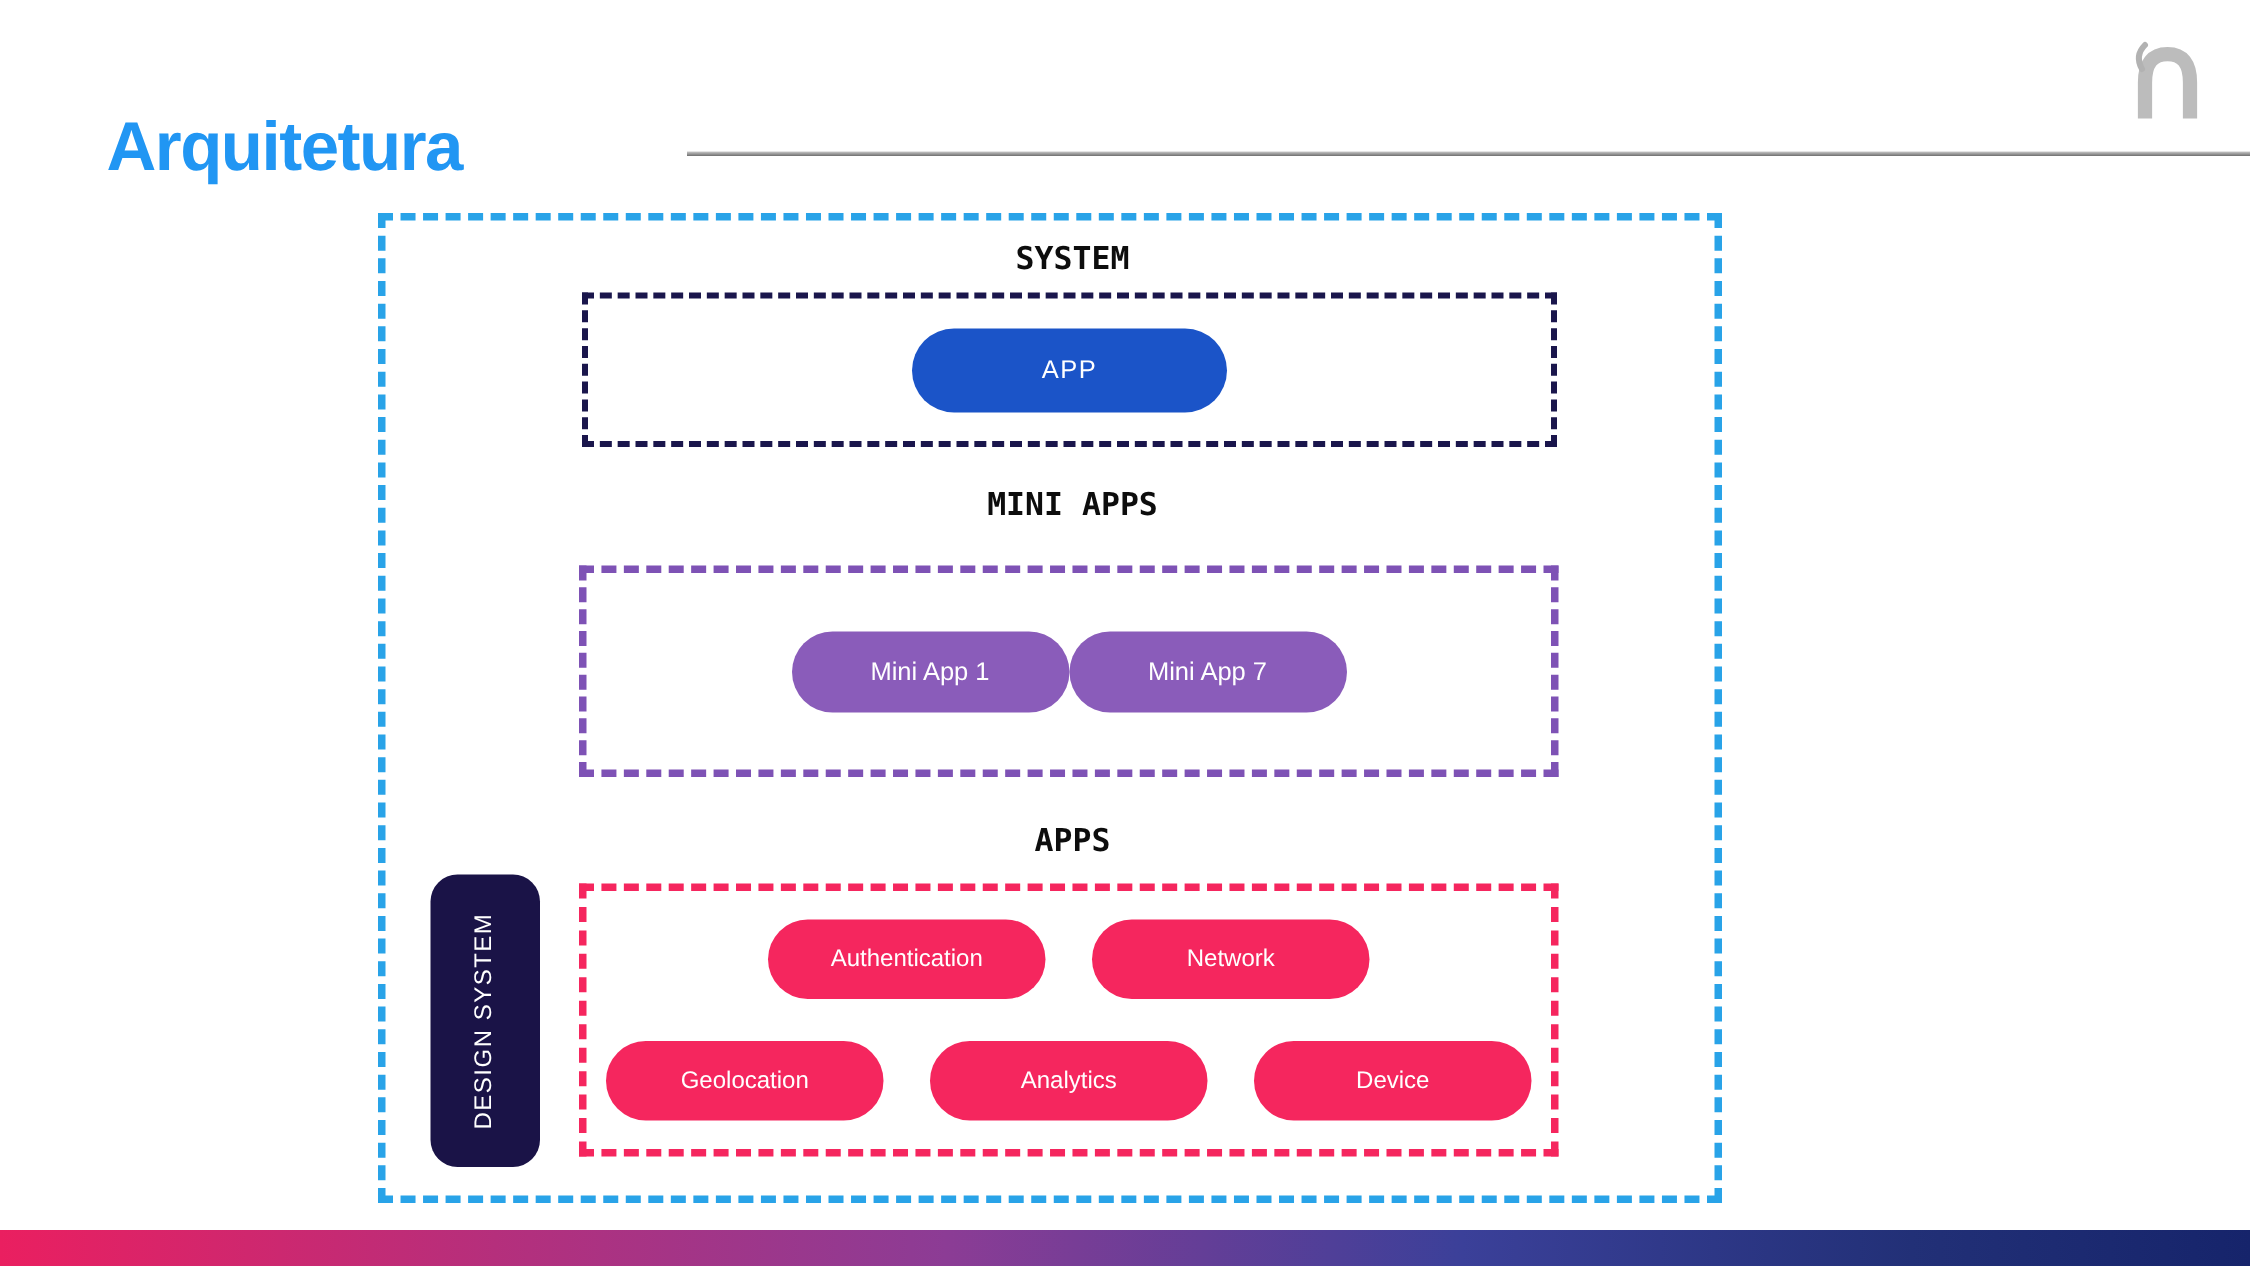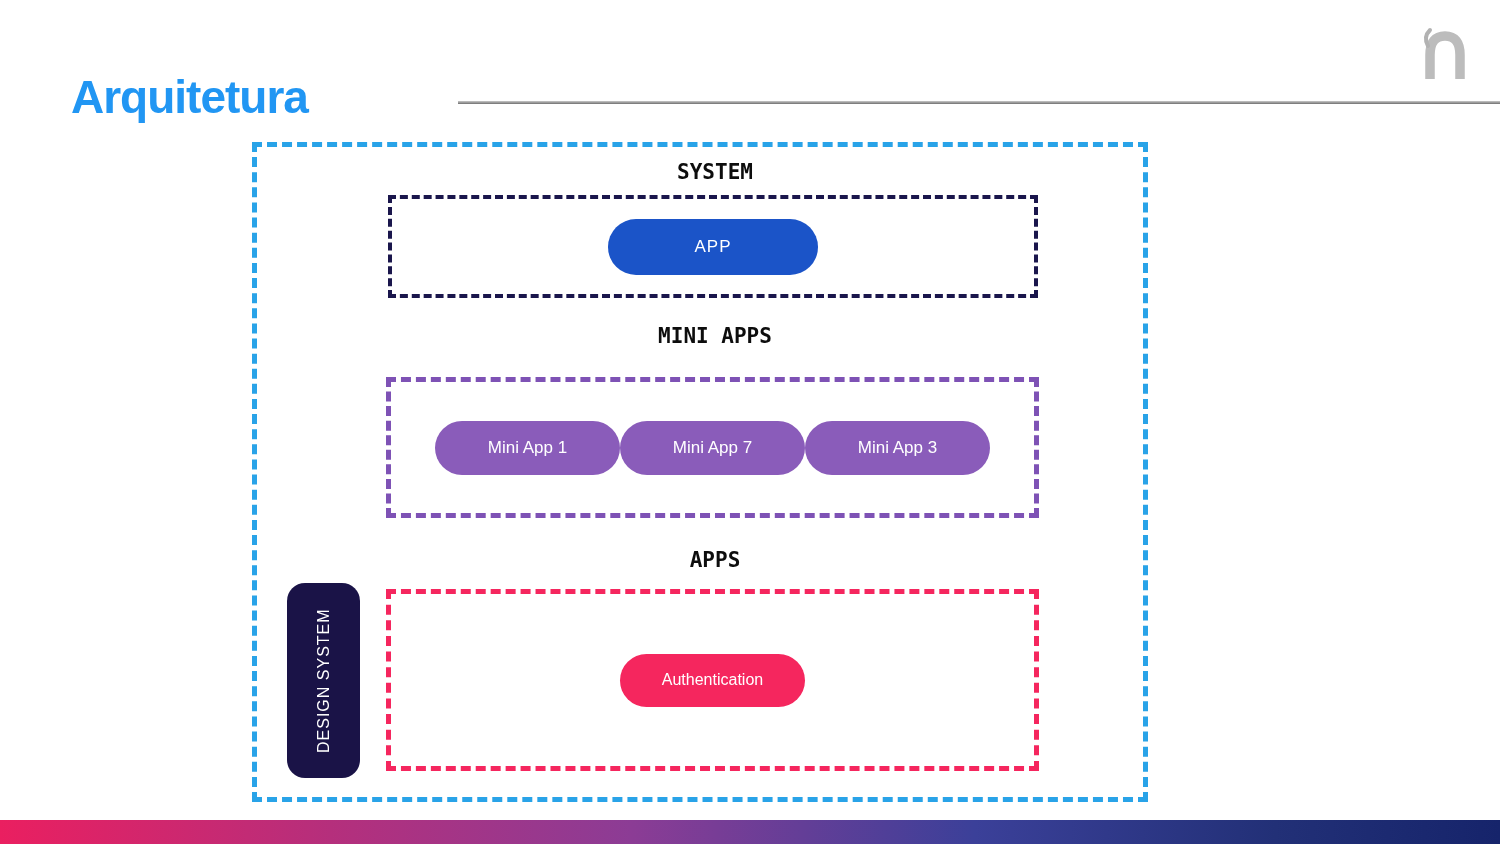--- a/index.html
+++ b/index.html
@@ -107,27 +107,32 @@
 
     <div class="section-label label-unico">SYSTEM</div>
     <div class="app-box">
       <div class="pill pill-app">APP</div>
     </div>
 
     <div class="section-label label-miniapps">MINI APPS</div>
     <div class="mini-box">
       <div class="pill pill-mini">Mini App 1</div>
       <div class="pill pill-mini">Mini App 7</div>
-      <div class="pill pill-mini">Mini App 3</div>
     </div>
 
     <div class="section-label label-core">APPS</div>
     <div class="core-box">
       <div class="core-row">
         <div class="pill pill-core">Authentication</div>
+        <div class="pill pill-core">Network</div>
+      </div>
+      <div class="core-row">
+        <div class="pill pill-core">Geolocation</div>
+        <div class="pill pill-core">Analytics</div>
+        <div class="pill pill-core">Device</div>
       </div>
     </div>
 
   </div>
 
   <div class="design-system">DESIGN SYSTEM</div>
 
   <div class="footer-bar"></div>
 
 </div>

